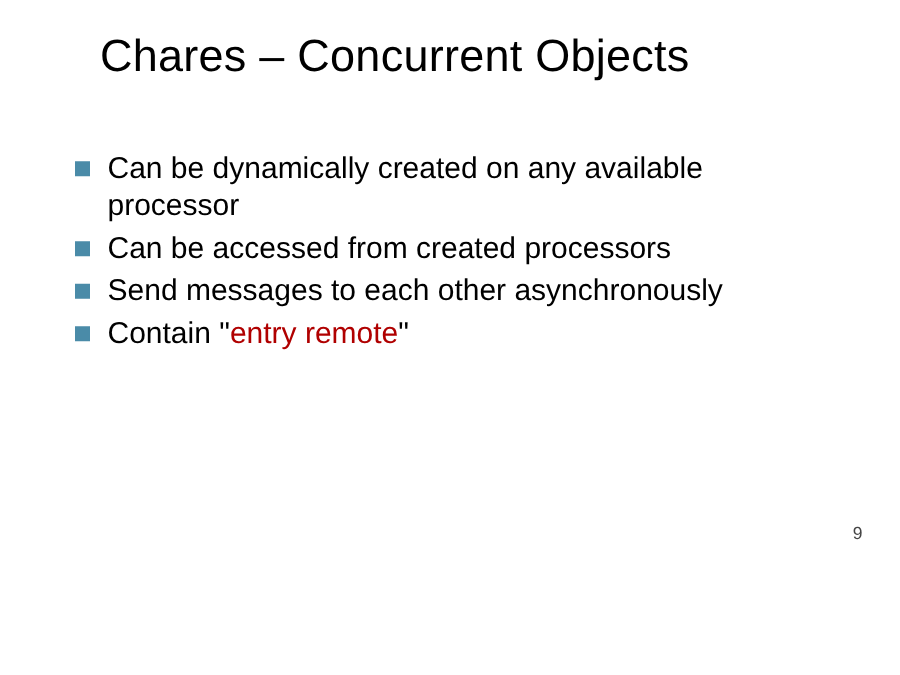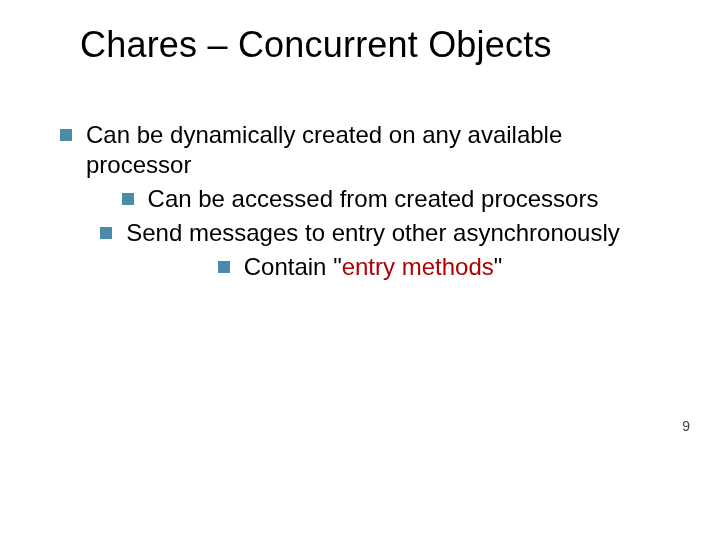--- a/index.html
+++ b/index.html
@@ -29,21 +29,20 @@
   .body {
     position: absolute;
     top: 120px;
     left: 60px;
     right: 60px;
   }
   .bullet-row {
     display: flex;
     align-items: flex-start;
     margin-bottom: 4px;
-    justify-content: center;
   }
   .bullet-square {
     width: 12px;
     height: 12px;
     background: #4a8ba8;
     flex: 0 0 12px;
     margin-top: 9px;
     margin-right: 14px;
   }
   .bullet-text {
@@ -76,26 +75,26 @@
       <div class="bullet-text">Can be dynamically created on any available processor</div>
     </div>
 
     <div class="bullet-row">
       <div class="bullet-square"></div>
       <div class="bullet-text">Can be accessed from created processors</div>
     </div>
 
     <div class="bullet-row">
       <div class="bullet-square"></div>
-      <div class="bullet-text">Send messages to entry other asynchronously</div>
+      <div class="bullet-text">Send messages to each other asynchronously</div>
     </div>
 
     <div class="bullet-row">
       <div class="bullet-square"></div>
       <div class="bullet-text">
-        <span>Contain "</span><span class="quote-inner">entry methods</span><span>"</span>
+        <span>Contain "</span><span class="quote-inner">entry remote</span><span>"</span>
       </div>
     </div>
 
   </div>
 
   <div class="page-number">9</div>
 </div>
 
 </body></html>

